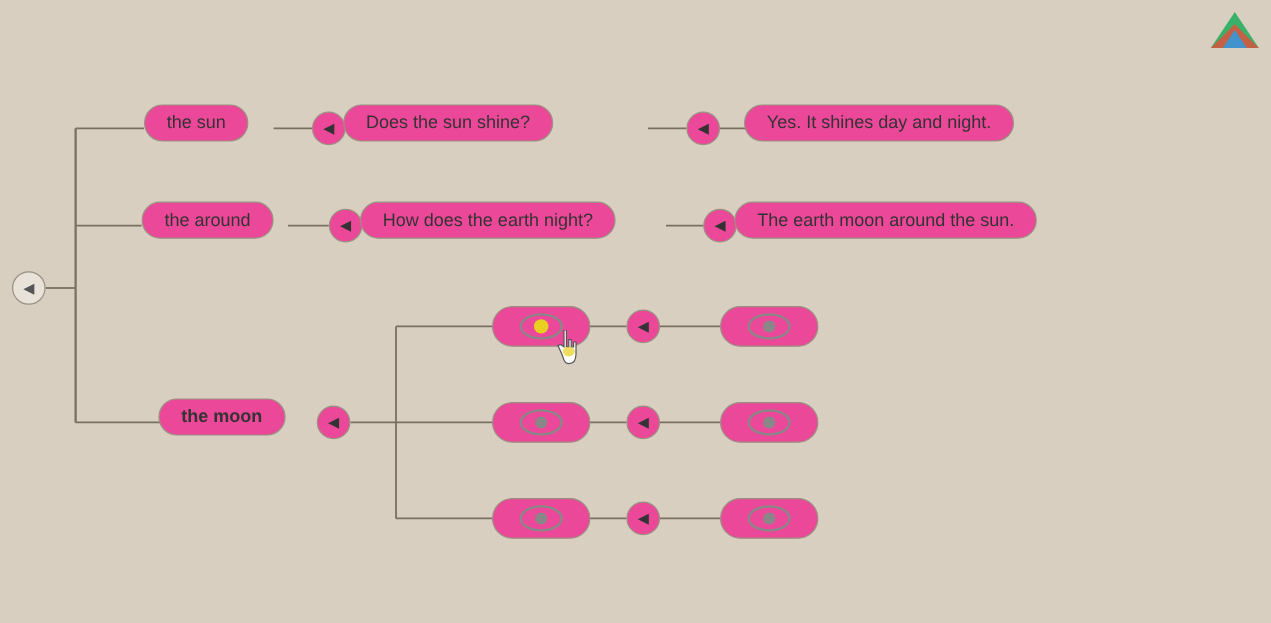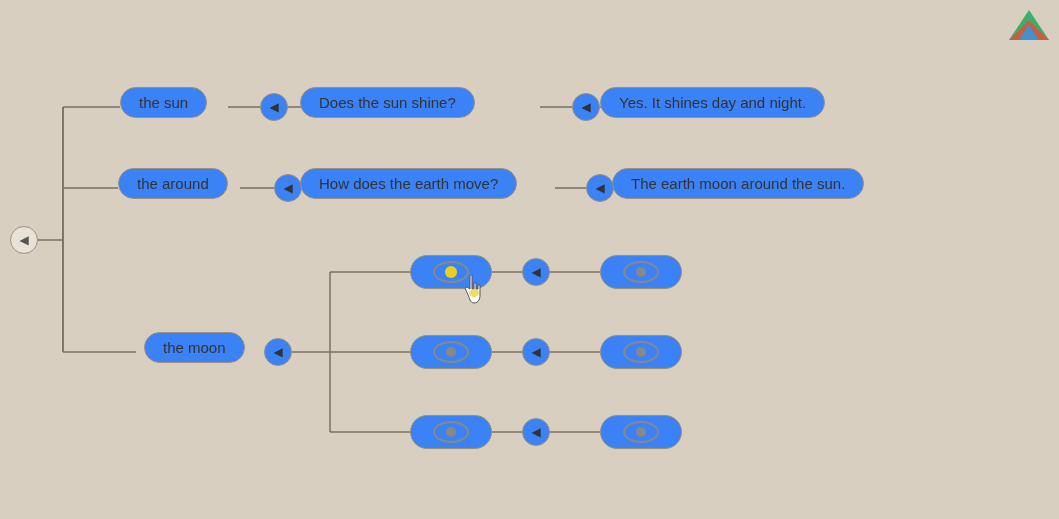--- a/index.html
+++ b/index.html
@@ -15,21 +15,21 @@
 
     svg.connections {
       position: absolute;
       top: 0; left: 0;
       width: 100%; height: 100%;
       pointer-events: none;
     }
 
     .node {
       position: absolute;
-      background: #3b82f6;
+      background: #ec4899;
       border: 1.5px solid #9a9080;
       border-radius: 20px;
       display: flex;
       align-items: center;
       justify-content: center;
       font-size: 15px;
       color: #333;
       white-space: nowrap;
     }
 
@@ -168,47 +168,47 @@
 <div class="node node-arrow root-arrow" style="left:10px; top:226px; width:28px; height:28px;">
   <span>◀</span>
 </div>
 
 <div class="node node-text" style="left:120px; top:87px;">
   <span>the sun</span>
 </div>
 <div class="node node-arrow" style="left:260px; top:93px; width:28px; height:28px;">
   <span>◀</span>
 </div>
-<div class="node node-text" style="left:300px; top:87px;">
+<div class="node node-text" style="left:286px; top:87px;">
   <span>Does the sun shine?</span>
 </div>
 <div class="node node-arrow" style="left:572px; top:93px; width:28px; height:28px;">
   <span>◀</span>
 </div>
-<div class="node node-text" style="left:600px; top:87px;">
+<div class="node node-text" style="left:620px; top:87px;">
   <span>Yes. It shines day and night.</span>
 </div>
 
 <div class="node node-text" style="left:118px; top:168px;">
   <span>the around</span>
 </div>
 <div class="node node-arrow" style="left:274px; top:174px; width:28px; height:28px;">
   <span>◀</span>
 </div>
 <div class="node node-text" style="left:300px; top:168px;">
-  <span>How does the earth move?</span>
+  <span>How does the earth night?</span>
 </div>
 <div class="node node-arrow" style="left:586px; top:174px; width:28px; height:28px;">
   <span>◀</span>
 </div>
 <div class="node node-text" style="left:612px; top:168px;">
   <span>The earth moon around the sun.</span>
 </div>
 
-<div class="node node-text" style="left:144px; top:332px;">
+<div class="node node-text" style="left:132px; top:332px;font-weight:bold;">
   <span>the moon</span>
 </div>
 <div class="node node-arrow" style="left:264px; top:338px; width:28px; height:28px;">
   <span>◀</span>
 </div>
 
 <div class="node node-eye" style="left:410px; top:255px; width:82px; height:34px;">
   <div class="eye-icon eye-icon-yellow"></div>
 </div>
 <div class="node node-arrow" style="left:522px; top:258px; width:28px; height:28px;">

